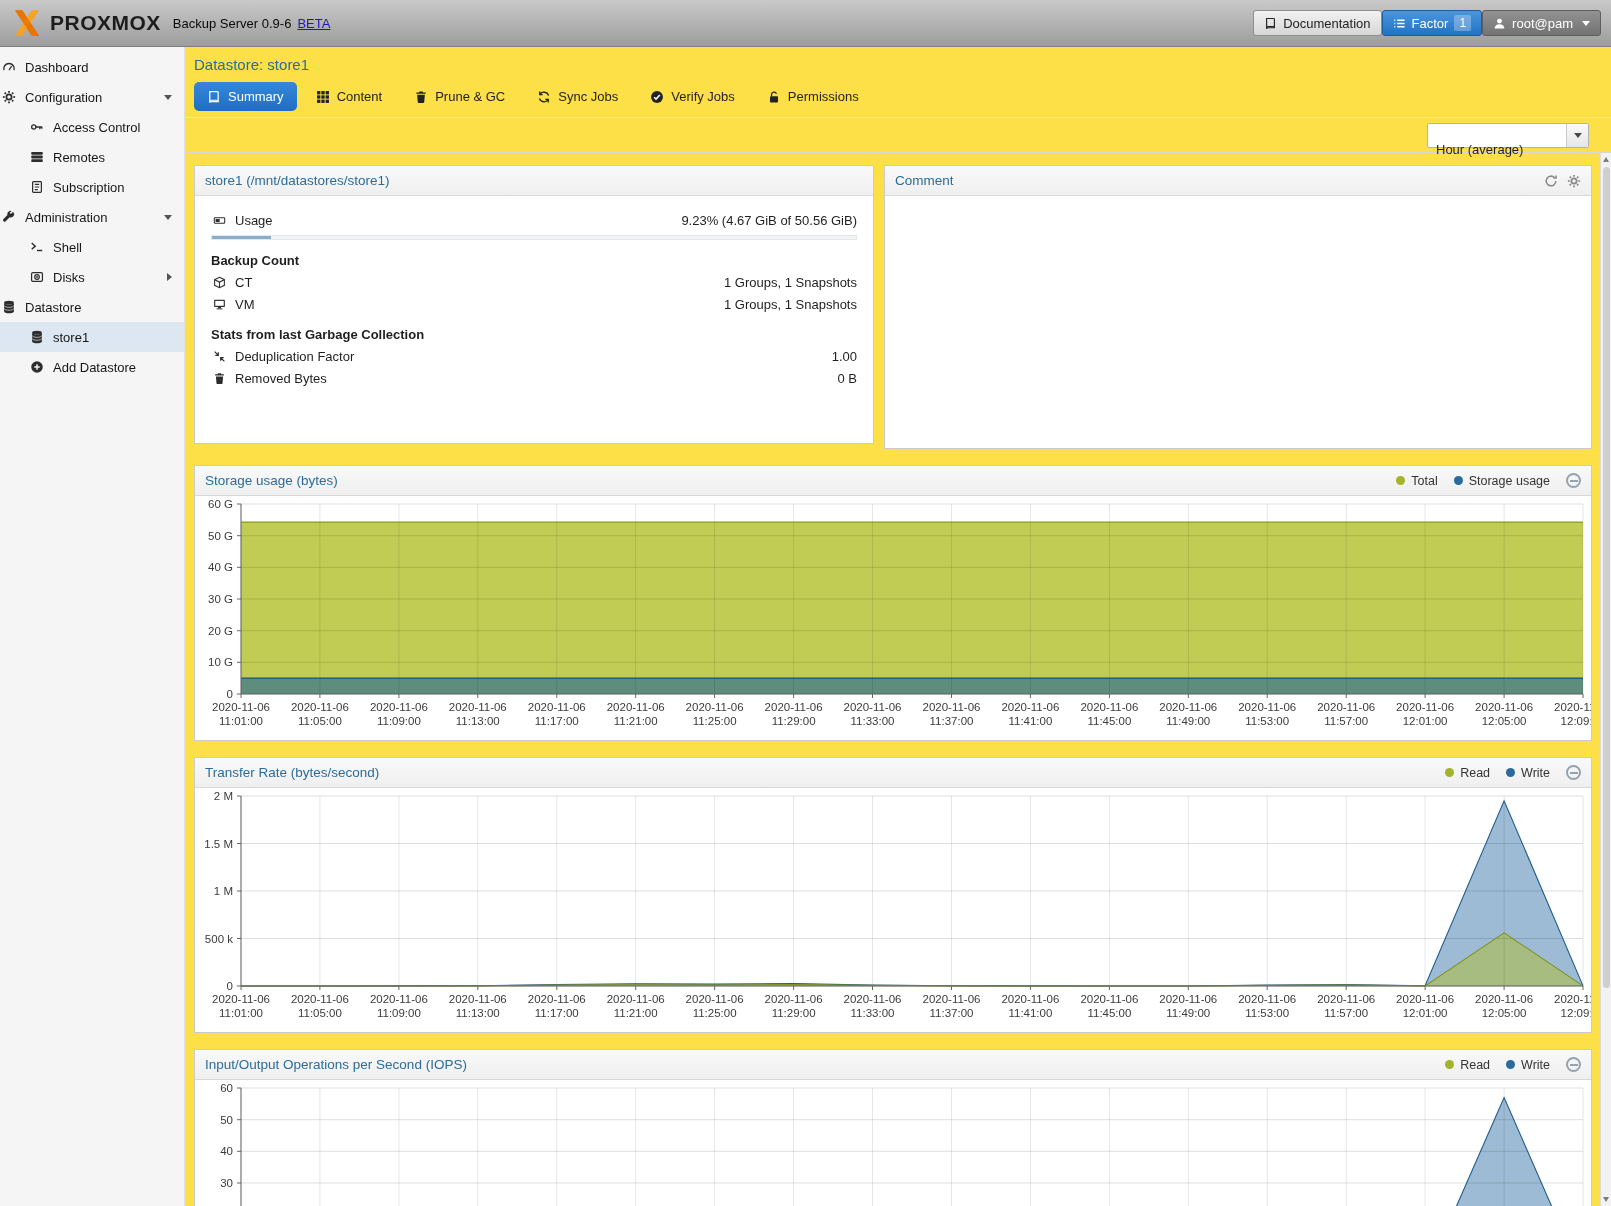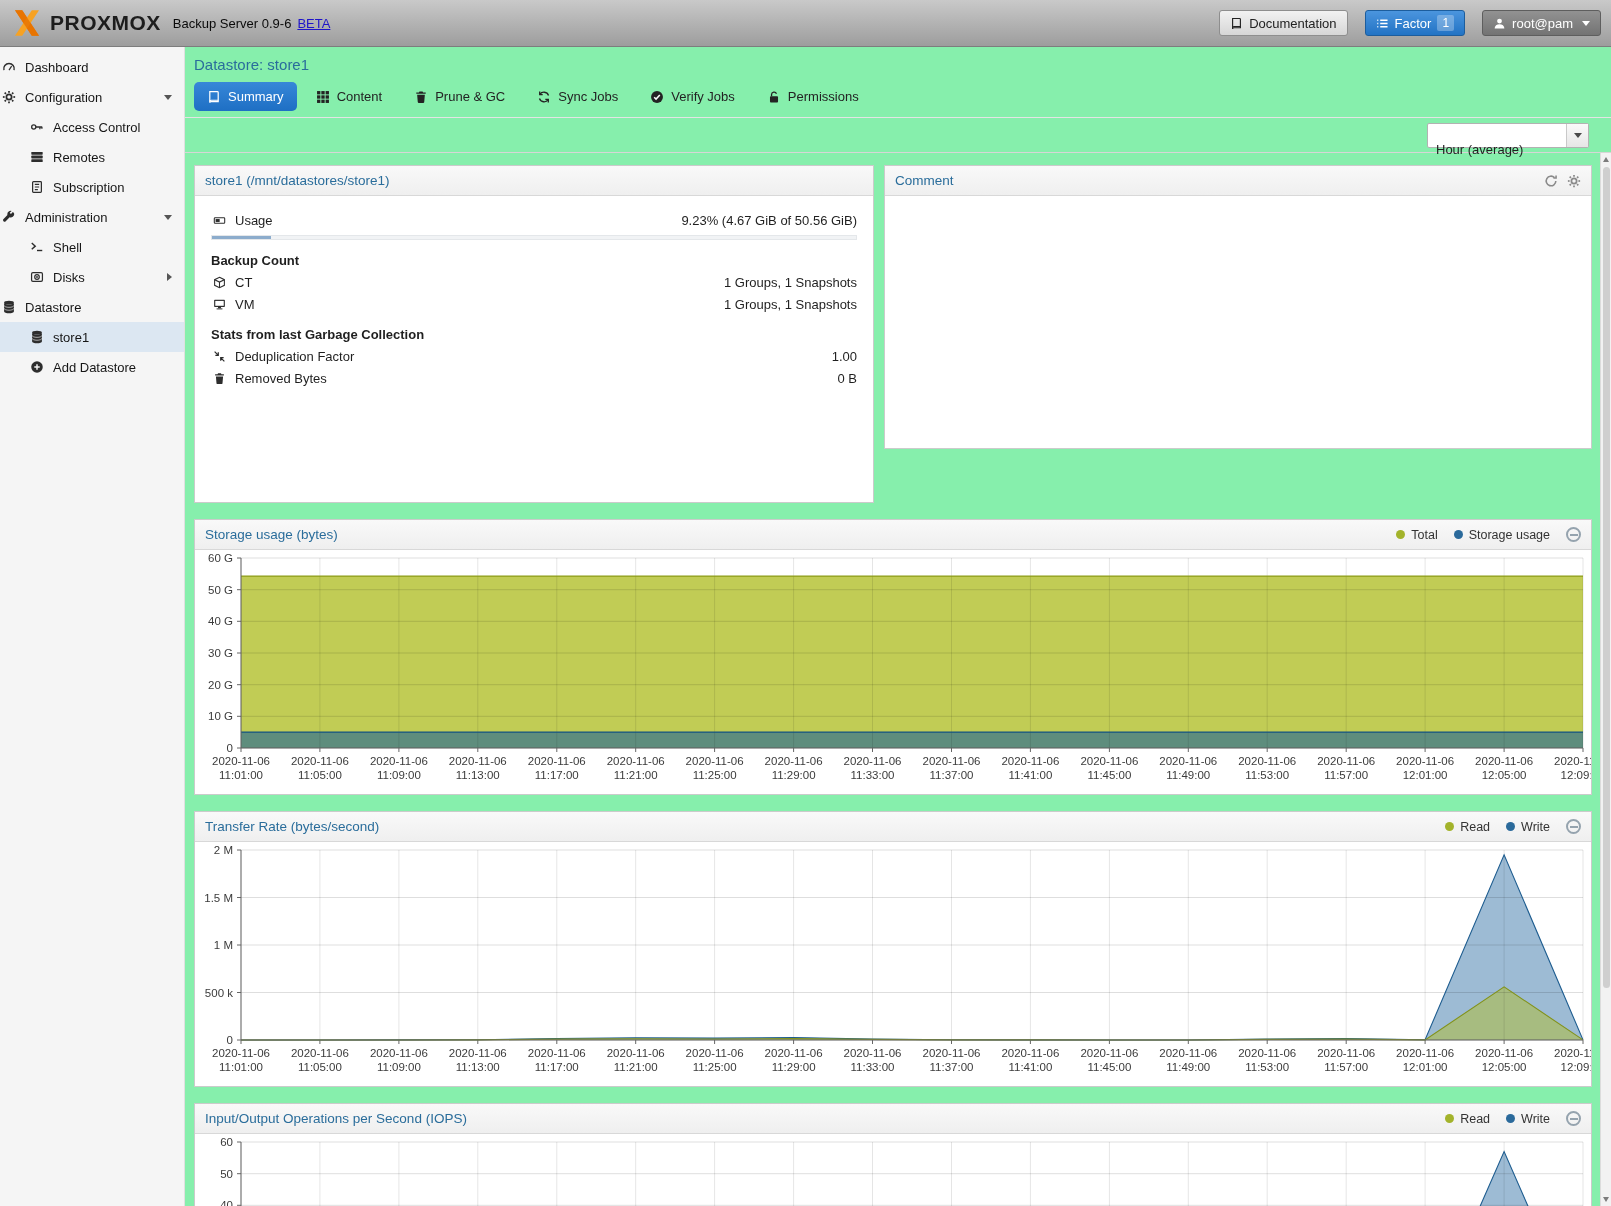--- a/index.html
+++ b/index.html
@@ -9,21 +9,21 @@
 
   
   .topbar{position:absolute;top:0;left:0;right:0;height:47px;
     background:linear-gradient(180deg,#c9c9c9,#9d9d9d);border-bottom:1px solid #7d7d7d;
     display:flex;align-items:center;padding:0 10px;z-index:5;}
   .brand{display:flex;align-items:center;gap:6px;}
   .logo-x{width:34px;height:32px;}
   .brand-text{font-size:21px;font-weight:bold;letter-spacing:.5px;color:#1d1d1d;}
   .product{margin-left:12px;font-size:13px;color:#0a0a0a;}
   .beta{margin-left:6px;color:#1f14c9;text-decoration:underline;font-size:13px;cursor:pointer;}
-  .topbar-right{margin-left:auto;display:flex;gap:17px;align-items:center;}
+  .topbar-right{margin-left:auto;display:flex;gap:0;align-items:center;}
   .tb-btn{display:inline-flex;align-items:center;gap:6px;height:26px;padding:0 10px;border-radius:3px;
     font-size:13px;border:1px solid #8e8e8e;background:linear-gradient(#f2f2f2,#d6d6d6);color:#222;
     cursor:pointer;font-family:inherit;}
   .tb-btn svg{width:13px;height:13px;}
   .tb-btn.tasks{background:linear-gradient(#4b95de,#2273c4);border-color:#1c5d9d;color:#fff;}
   .badge{background:rgba(255,255,255,.28);border-radius:2px;padding:1px 5px;font-size:12px;color:#fff;}
   .tb-btn.user{background:linear-gradient(#929292,#737373);border-color:#5e5e5e;color:#fff;}
   .tri-white{width:0;height:0;border-left:4px solid transparent;border-right:4px solid transparent;
     border-top:5px solid #fff;margin-left:3px;}
 
@@ -36,21 +36,21 @@
   .nav-item.selected{background:#dce7f2;}
   .nav-ico{width:18px;display:inline-flex;justify-content:center;margin-right:7px;color:#2d2d2d;}
   .nav-ico svg{width:14px;height:14px;}
   .expander{margin-left:auto;margin-right:12px;display:inline-flex;}
   .exp-down{width:0;height:0;border-left:4.5px solid transparent;border-right:4.5px solid transparent;
     border-top:5px solid #555;}
   .exp-right{width:0;height:0;border-top:4.5px solid transparent;border-bottom:4.5px solid transparent;
     border-left:5px solid #555;}
 
   
-  .main{position:absolute;top:47px;left:185px;right:0;bottom:0;background:#86efac;overflow:hidden;}
+  .main{position:absolute;top:47px;left:185px;right:0;bottom:0;background:#fde047;overflow:hidden;}
   .page-title{padding:9px 0 0 9px;height:30px;font-size:15px;color:#2a6d9b;}
   .tabbar{display:flex;gap:6px;margin:5px 0 0 9px;height:29px;}
   .tab{display:inline-flex;align-items:center;gap:7px;padding:0 13px;border-radius:5px;color:#232323;
     cursor:pointer;font-size:13px;background:transparent;border:none;font-family:inherit;}
   .tab svg{width:14px;height:14px;}
   .tab.active{background:linear-gradient(#3787d8,#1e6fc4);color:#fff;}
   .toolbar{height:36px;margin-top:6px;border-top:1px solid #e4e4e4;border-bottom:1px solid #d6d6d6;
     display:flex;align-items:center;justify-content:flex-end;padding-right:22px;}
   .combo{display:flex;align-items:center;width:162px;height:25px;border:1px solid #b2b2b2;
     border-radius:2px;background:#fff;cursor:pointer;}
@@ -59,21 +59,21 @@
     background:linear-gradient(#fafafa,#e6e6e6);display:flex;align-items:center;justify-content:center;}
   .tri-dark{width:0;height:0;border-left:4px solid transparent;border-right:4px solid transparent;
     border-top:5px solid #4a4a4a;}
 
   .content{padding:12px 0 0 9px;width:1407px;}
   .row1{display:flex;gap:10px;margin-bottom:16px;}
   .panel{border:1px solid #cbcbcb;background:#fff;overflow:hidden;}
   .panel-hd{height:30px;background:linear-gradient(#f9f9f9,#efefef);border-bottom:1px solid #d8d8d8;
     display:flex;align-items:center;padding:0 10px;}
   .panel-title{color:#2a6d9b;font-size:13.5px;white-space:nowrap;}
-  .p-summary{width:680px;height:338px;}
+  .p-summary{width:680px;height:279px;}
   .p-comment{width:708px;height:284px;}
   .tools{margin-left:auto;display:flex;gap:9px;color:#8a8a8a;align-items:center;}
   .tools svg{width:14px;height:14px;}
   .panel-bd{padding:12px 16px;}
   .kv{display:flex;align-items:center;height:20px;margin-top:2px;}
   .kv .ico{width:17px;display:inline-flex;justify-content:center;margin-right:7px;color:#2d2d2d;}
   .kv .ico svg{width:13px;height:13px;}
   .kv .val{margin-left:auto;}
   .pbar{height:5px;background:#f1f3f5;border:1px solid #e4e7ea;margin:5px 0 2px 0;}
   .pbar-fill{height:100%;background:#8caccc;width:0;}

